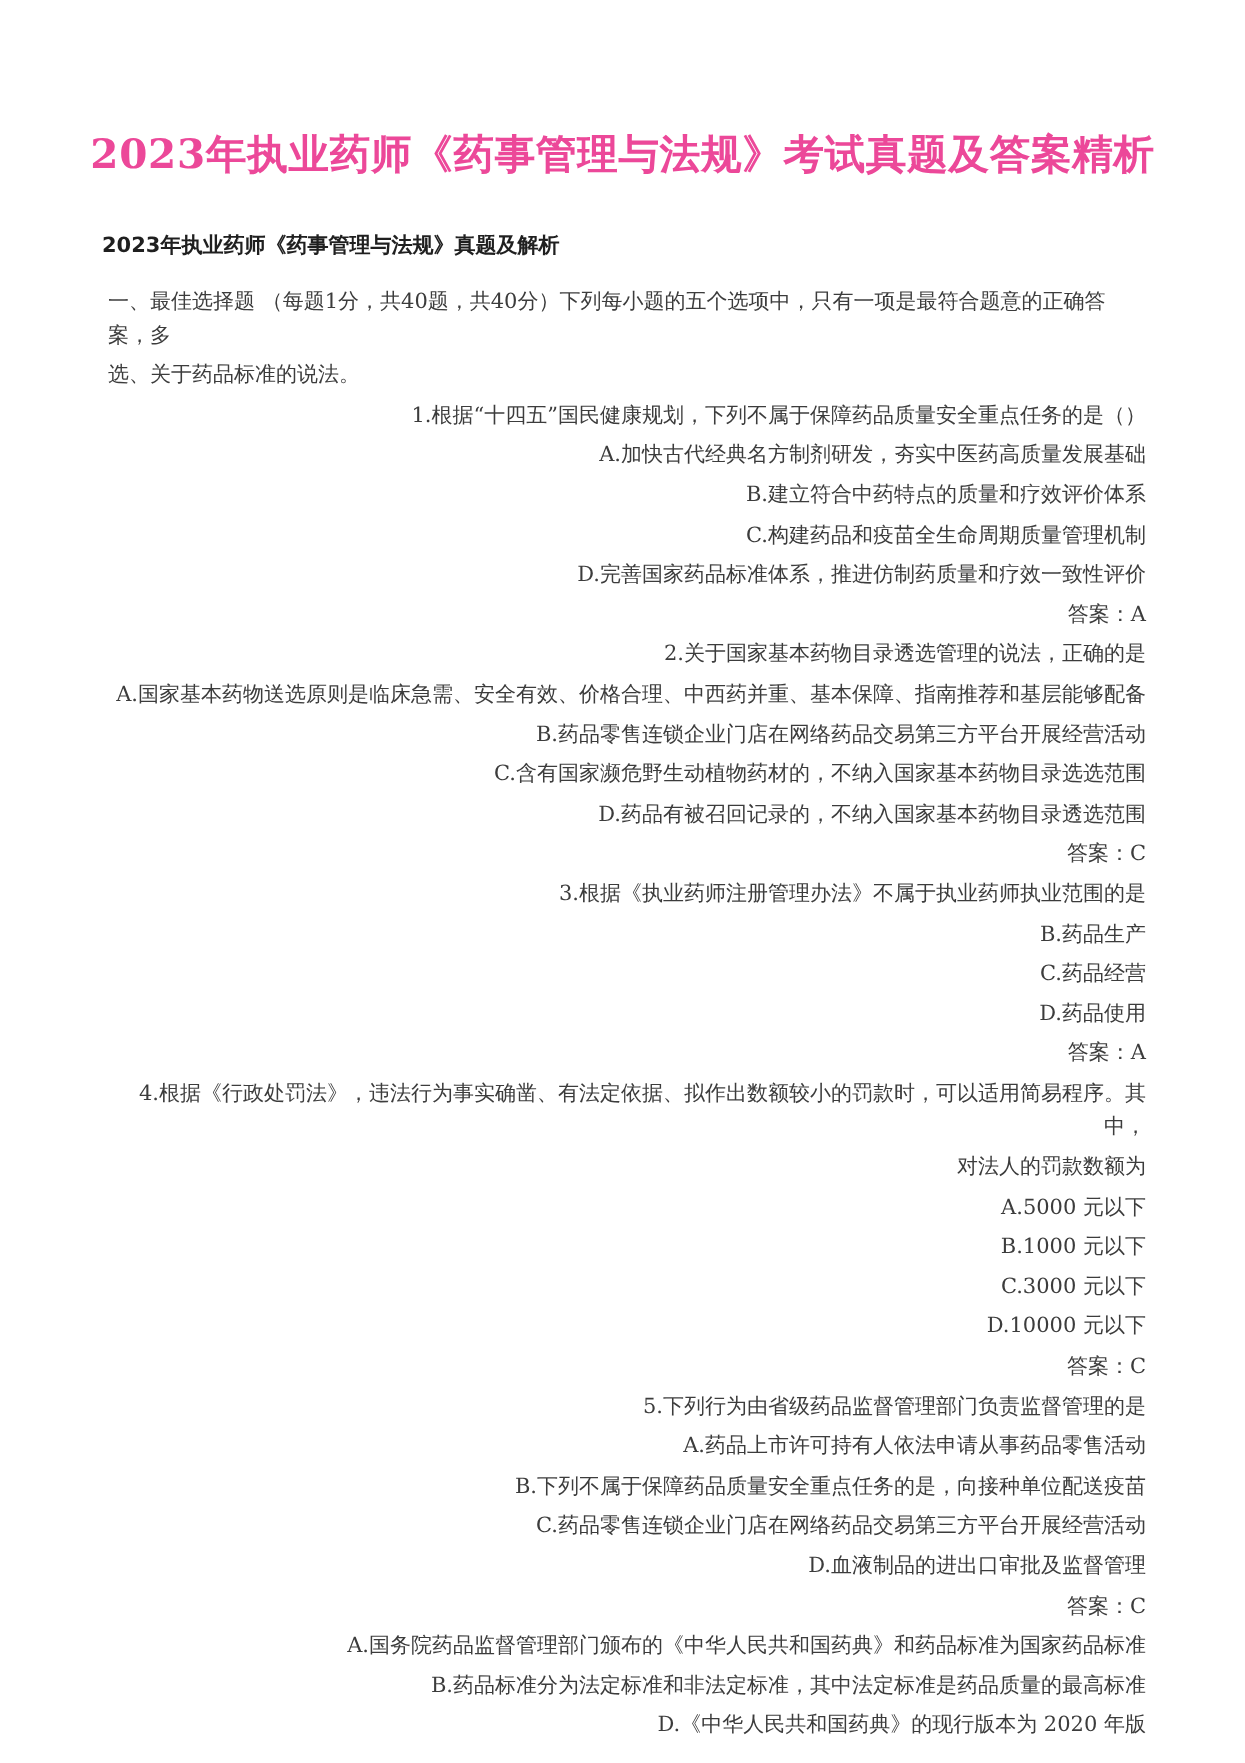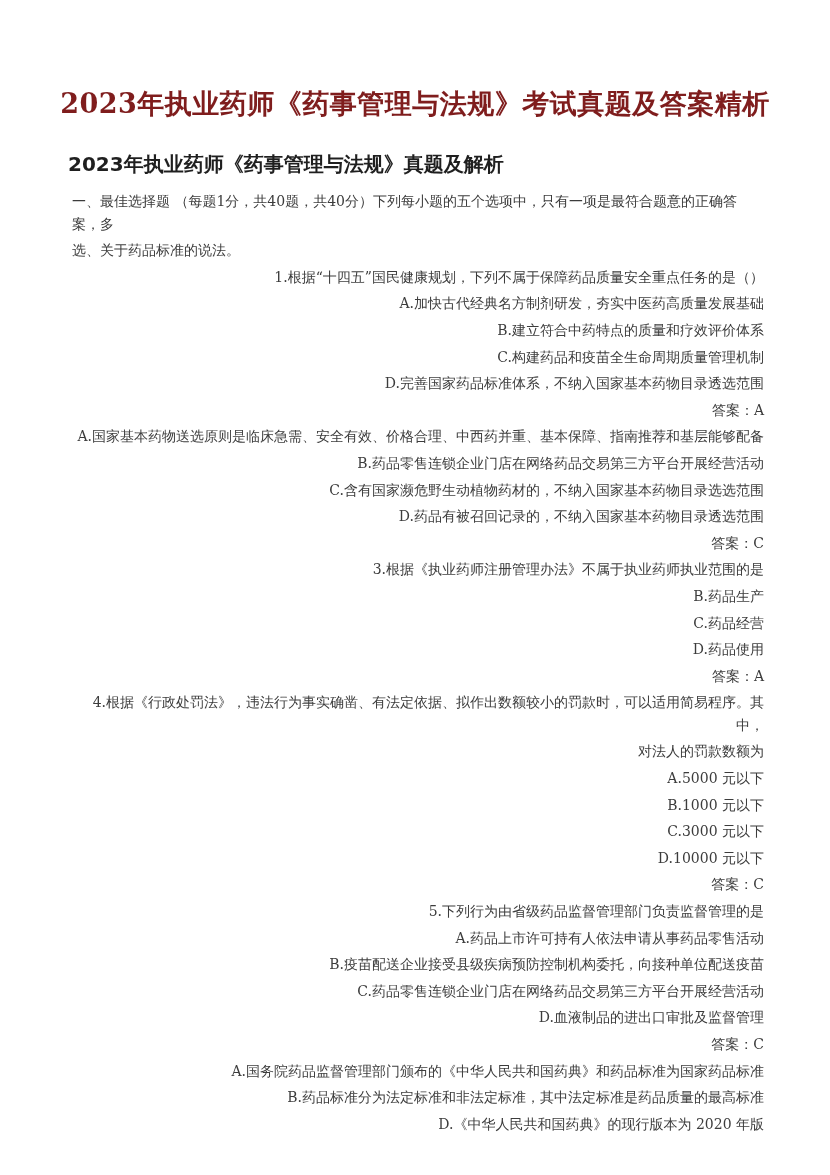--- a/index.html
+++ b/index.html
@@ -12,31 +12,31 @@
     width: 830px;
     height: 1175px;
     background: #ffffff;
     overflow: hidden;
     font-family: "DejaVu Serif", "Liberation Serif", serif;
   }
   .doc-title {
     margin: 0;
     padding: 84px 40px 0 40px;
     text-align: center;
-    color: #7f1d1d;
+    color: #ec4899;
     font-size: 27px;
     font-weight: bold;
     line-height: 40px;
     letter-spacing: 0.5px;
   }
   .doc-subtitle {
     margin: 30px 64px 0 68px;
     color: #1f1f1f;
     font-family: "DejaVu Sans", "Liberation Sans", sans-serif;
-    font-size: 20px;
+    font-size: 14px;
     font-weight: bold;
     line-height: 20px;
   }
   .content {
     margin: 16px 62px 0 68px;
     color: #3c3c3c;
     font-size: 14px;
     line-height: 22.6px;
   }
   .content p {
@@ -60,25 +60,26 @@
   <div class="content">
 
     <p>一、最佳选择题 （每题1分，共40题，共40分）下列每小题的五个选项中，只有一项是最符合题意的正确答案，多</p>
     <p>选、关于药品标准的说法。</p>
 
     <section class="question">
       <p>1.根据“十四五”国民健康规划，下列不属于保障药品质量安全重点任务的是（）</p>
       <p>A.加快古代经典名方制剂研发，夯实中医药高质量发展基础</p>
       <p>B.建立符合中药特点的质量和疗效评价体系</p>
       <p>C.构建药品和疫苗全生命周期质量管理机制</p>
-      <p>D.完善国家药品标准体系，不纳入国家基本药物目录透选范围</p>
+      <p>D.完善国家药品标准体系，推进仿制药质量和疗效一致性评价</p>
       <p>答案：A</p>
     </section>
 
     <section class="question">
+      <p>2.关于国家基本药物目录透选管理的说法，正确的是</p>
       <p>A.国家基本药物送选原则是临床急需、安全有效、价格合理、中西药并重、基本保障、指南推荐和基层能够配备</p>
       <p>B.药品零售连锁企业门店在网络药品交易第三方平台开展经营活动</p>
       <p>C.含有国家濒危野生动植物药材的，不纳入国家基本药物目录选选范围</p>
       <p>D.药品有被召回记录的，不纳入国家基本药物目录透选范围</p>
       <p>答案：C</p>
     </section>
 
     <section class="question">
       <p>3.根据《执业药师注册管理办法》不属于执业药师执业范围的是</p>
       <p>B.药品生产</p>
@@ -93,21 +94,21 @@
       <p>A.5000 元以下</p>
       <p>B.1000 元以下</p>
       <p>C.3000 元以下</p>
       <p>D.10000 元以下</p>
       <p>答案：C</p>
     </section>
 
     <section class="question">
       <p>5.下列行为由省级药品监督管理部门负责监督管理的是</p>
       <p>A.药品上市许可持有人依法申请从事药品零售活动</p>
-      <p>B.疫苗配送企业接受县级疾病预防控制机构委托，向接种单位配送疫苗</p>
+      <p>B.下列不属于保障药品质量安全重点任务的是，向接种单位配送疫苗</p>
       <p>C.药品零售连锁企业门店在网络药品交易第三方平台开展经营活动</p>
       <p>D.血液制品的进出口审批及监督管理</p>
       <p>答案：C</p>
     </section>
 
     <section class="question">
       <p>A.国务院药品监督管理部门颁布的《中华人民共和国药典》和药品标准为国家药品标准</p>
       <p>B.药品标准分为法定标准和非法定标准，其中法定标准是药品质量的最高标准</p>
       <p>D.《中华人民共和国药典》的现行版本为 2020 年版</p>
     </section>

